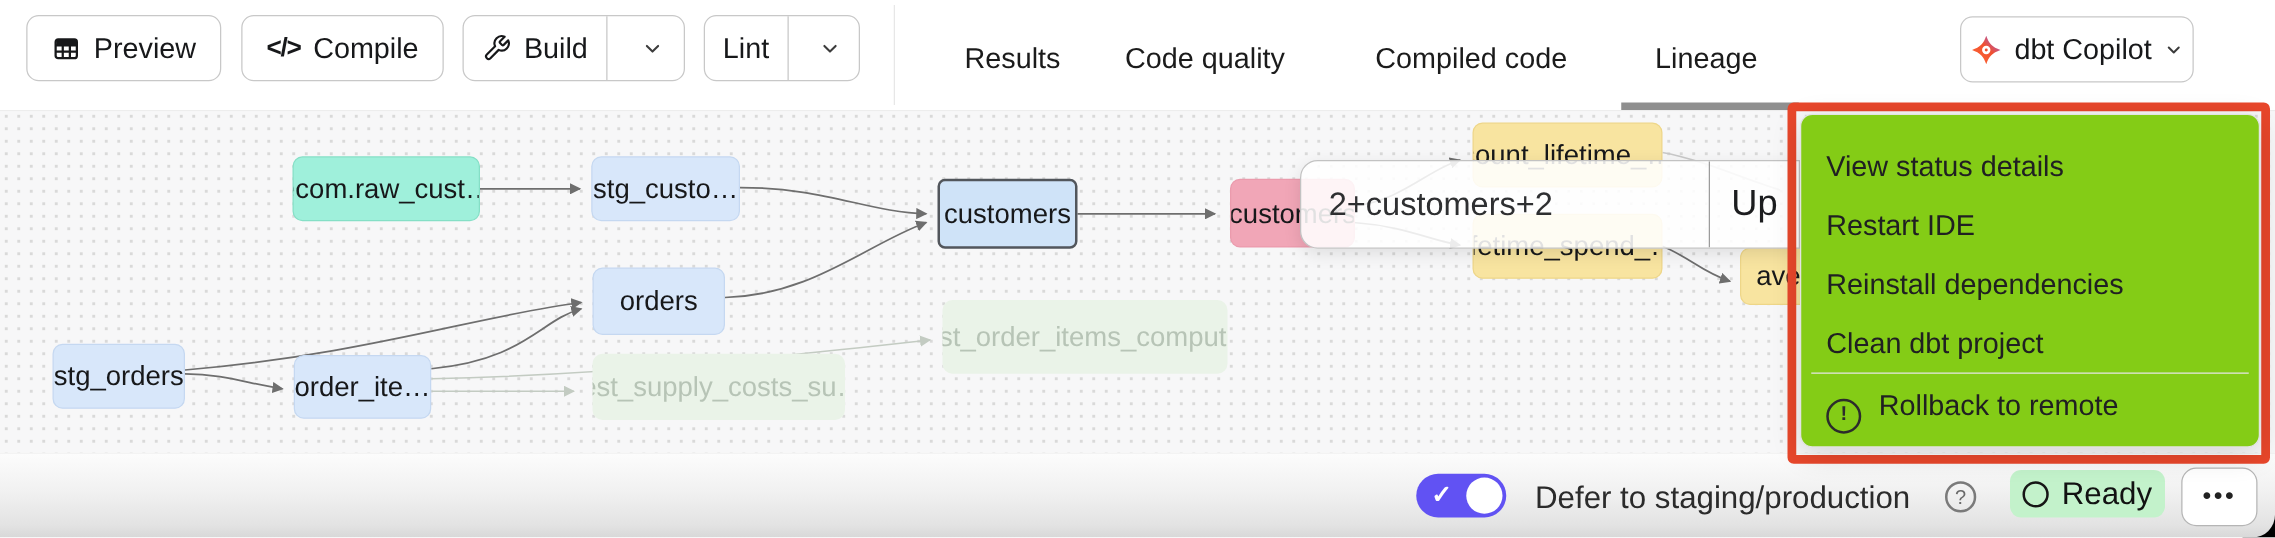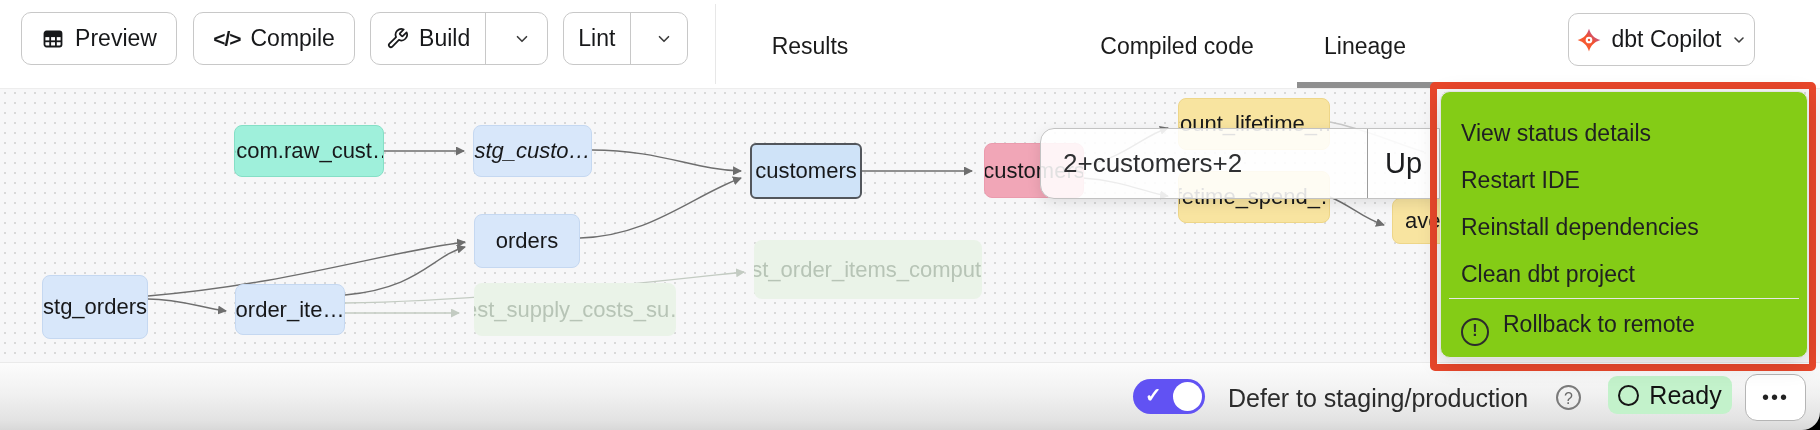--- a/index.html
+++ b/index.html
@@ -95,30 +95,30 @@
   </g>
   <g fill="none" stroke="#c3cbc2" stroke-width="1.3">
     <path d="M345,313 L459,313" marker-end="url(#arrf)"></path>
     <path d="M345,303 C500,300 660,281 744,272" marker-end="url(#arrf)"></path>
   </g>
 </svg>
 
 <div class="node n-source" style="left:234px;top:125px;width:150px;height:52px;">
     <span>ecom.raw_cust…</span>
   </div>
-<div class="node n-model" style="left:473px;top:125px;width:119px;height:52px;font-style:italic;">
+<div class="node n-model" style="left:473px;top:125px;width:119px;height:52px;">
     <span>stg_custo…</span>
   </div>
 <div class="node n-selected" style="left:750px;top:143px;width:112px;height:56px;">
     <span>customers</span>
   </div>
 <div class="node n-model" style="left:474px;top:214px;width:106px;height:54px;">
     <span>orders</span>
   </div>
-<div class="node n-model" style="left:42px;top:275px;width:106px;height:64px;">
+<div class="node n-model" style="left:42px;top:275px;width:106px;height:52px;">
     <span>stg_orders</span>
   </div>
 <div class="node n-model" style="left:235px;top:284px;width:110px;height:51px;">
     <span>order_ite…</span>
   </div>
 <div class="node n-pink" style="left:984px;top:143px;width:100px;height:55px;">
     <span>customers</span>
   </div>
 <div class="node n-yellow" style="left:1178px;top:98px;width:152px;height:52px;">
     <span>count_lifetime_…</span>
@@ -181,20 +181,21 @@
     <div class="seg" style="width:51px;">
       <svg width="18" height="18" viewBox="0 0 24 24">
         <path d="M6 9l6 6 6-6" fill="none" stroke="#3c3c3c" stroke-width="2.2" stroke-linecap="round" stroke-linejoin="round"></path>
       </svg>
     </div>
   </div>
 
   <div class="vsep"></div>
 
   <span class="tab" style="left:810px;">Results</span>
+  <span class="tab" style="left:964px;">Code quality</span>
   <span class="tab" style="left:1177px;">Compiled code</span>
   <span class="tab" style="left:1365px;">Lineage</span>
   <div class="tab-underline"></div>
 
   <div class="copilot">
     <svg width="26" height="26" viewBox="0 0 24 24">
       <defs>
         <linearGradient id="dbtg" x1="0" y1="1" x2="1" y2="0">
           <stop offset="0" stop-color="#ff6b35"></stop>
           <stop offset="0.55" stop-color="#f1502f"></stop>

